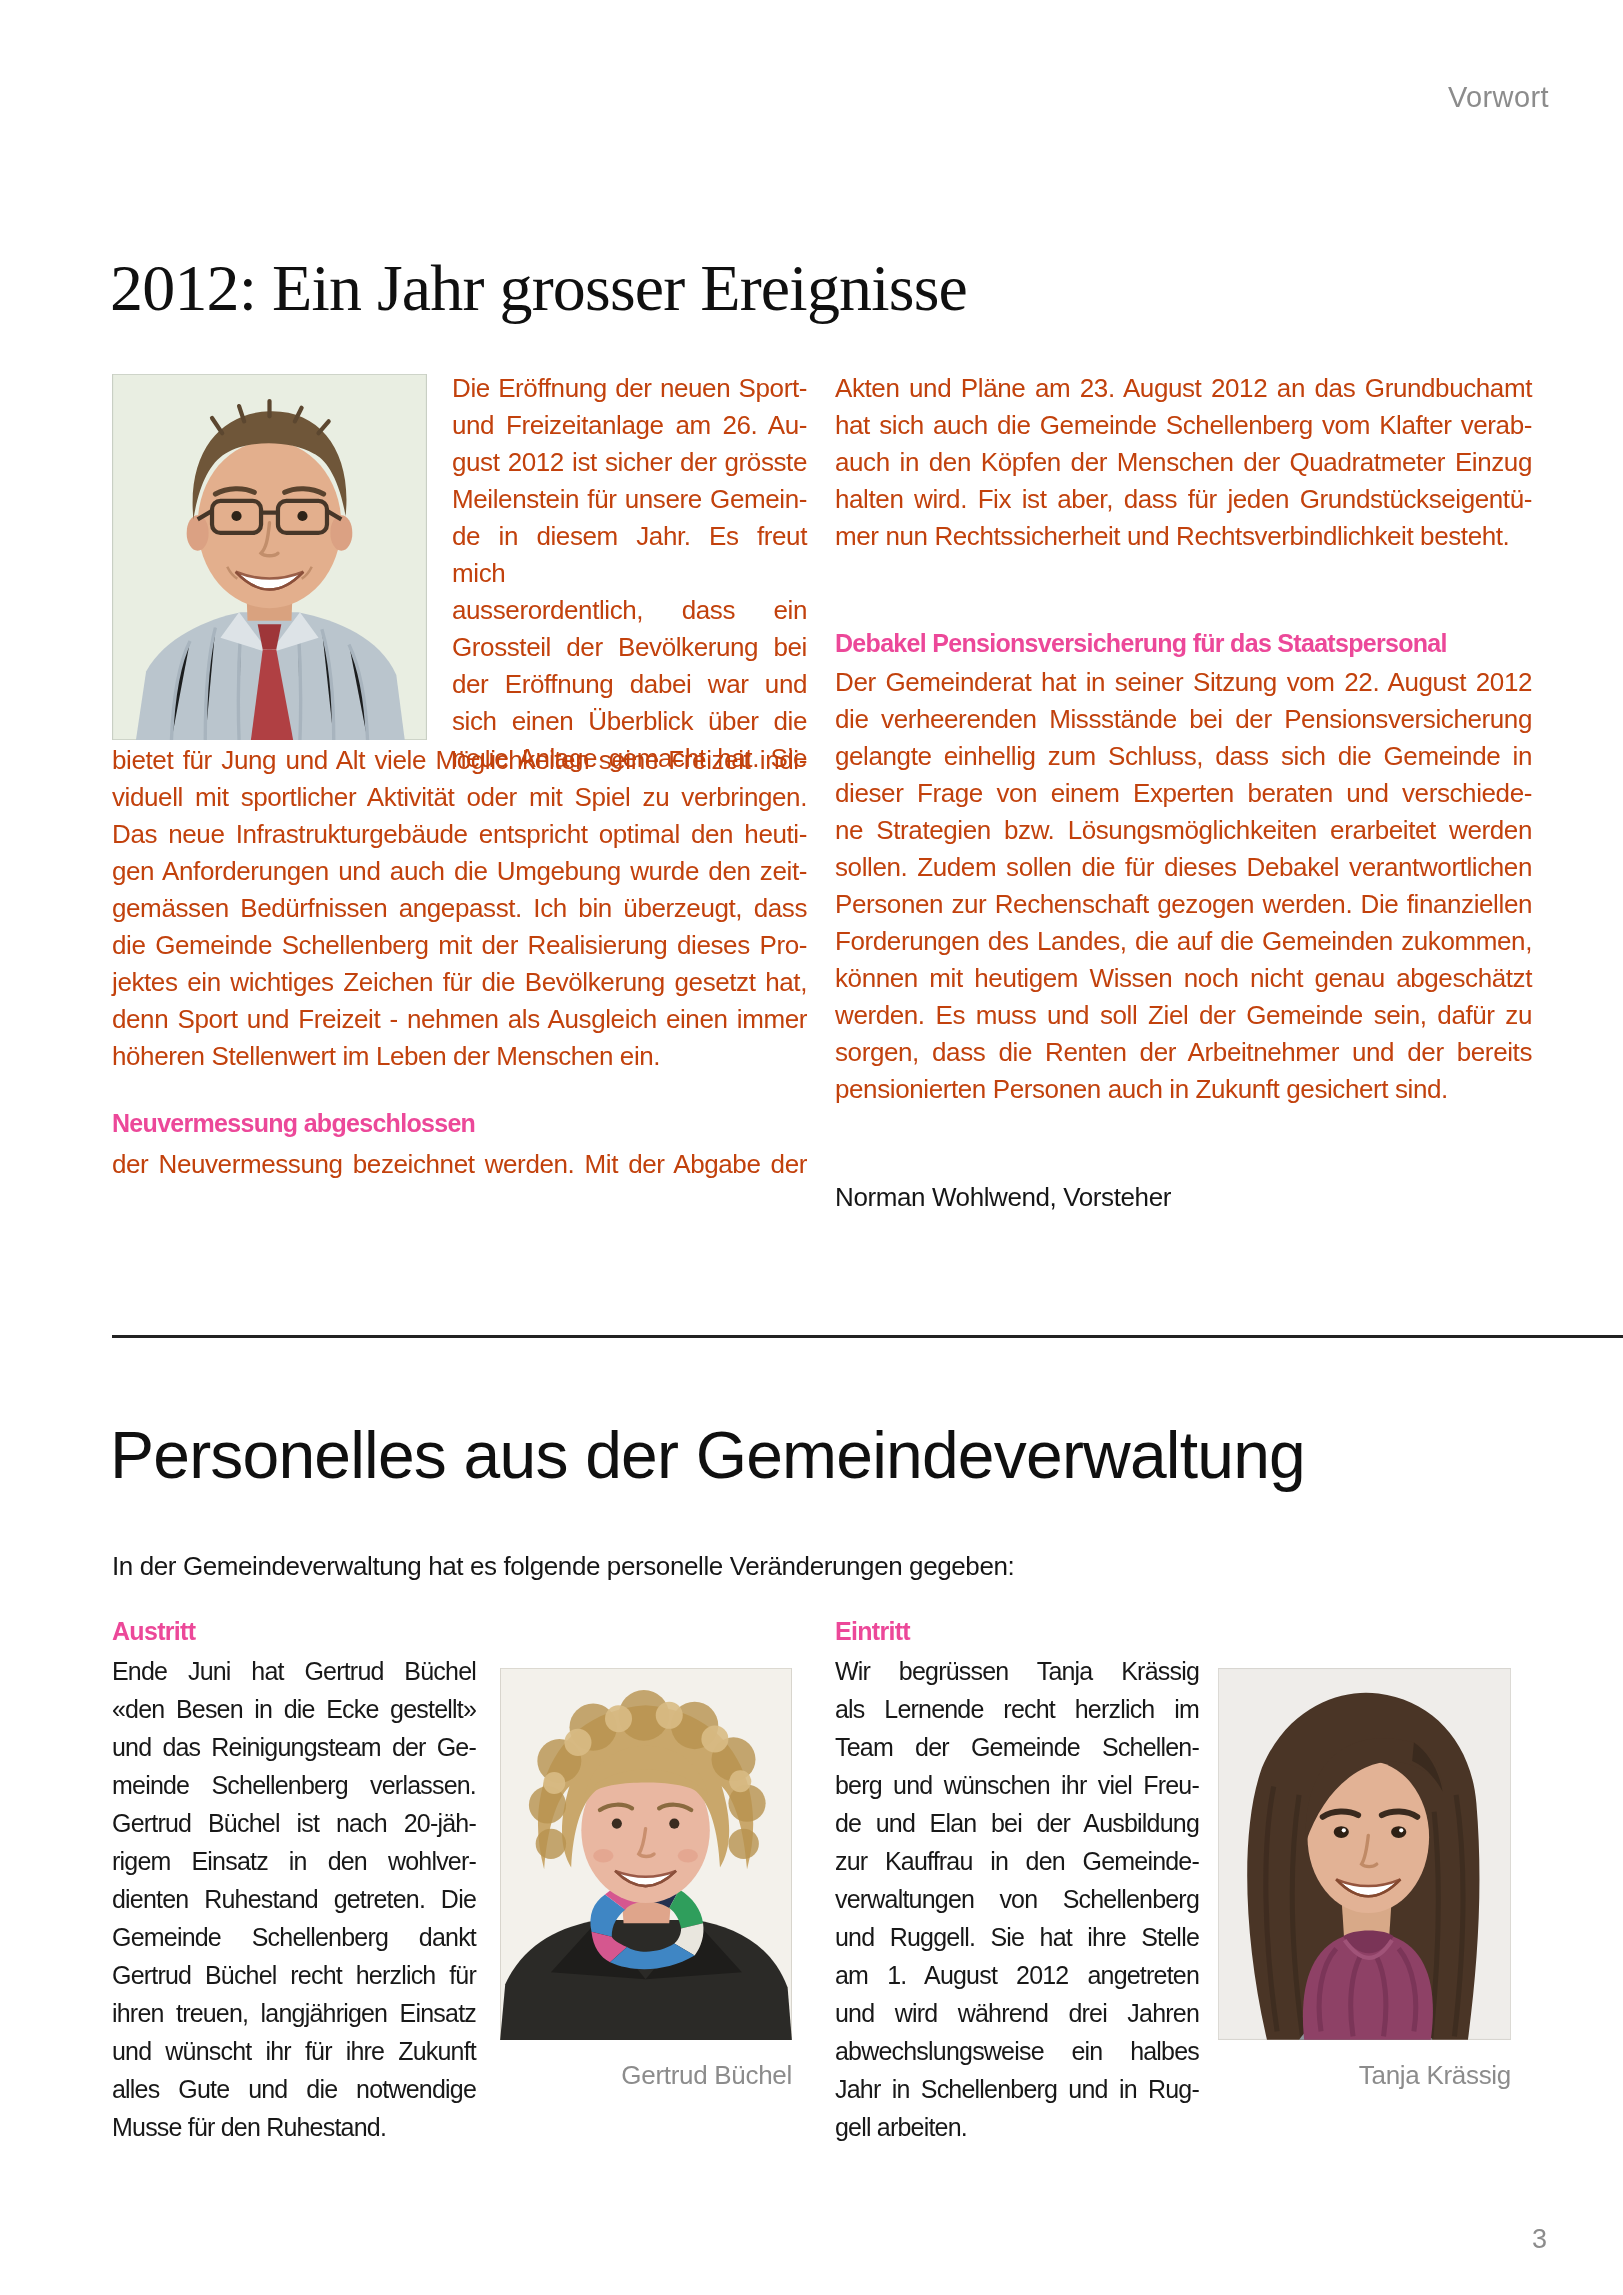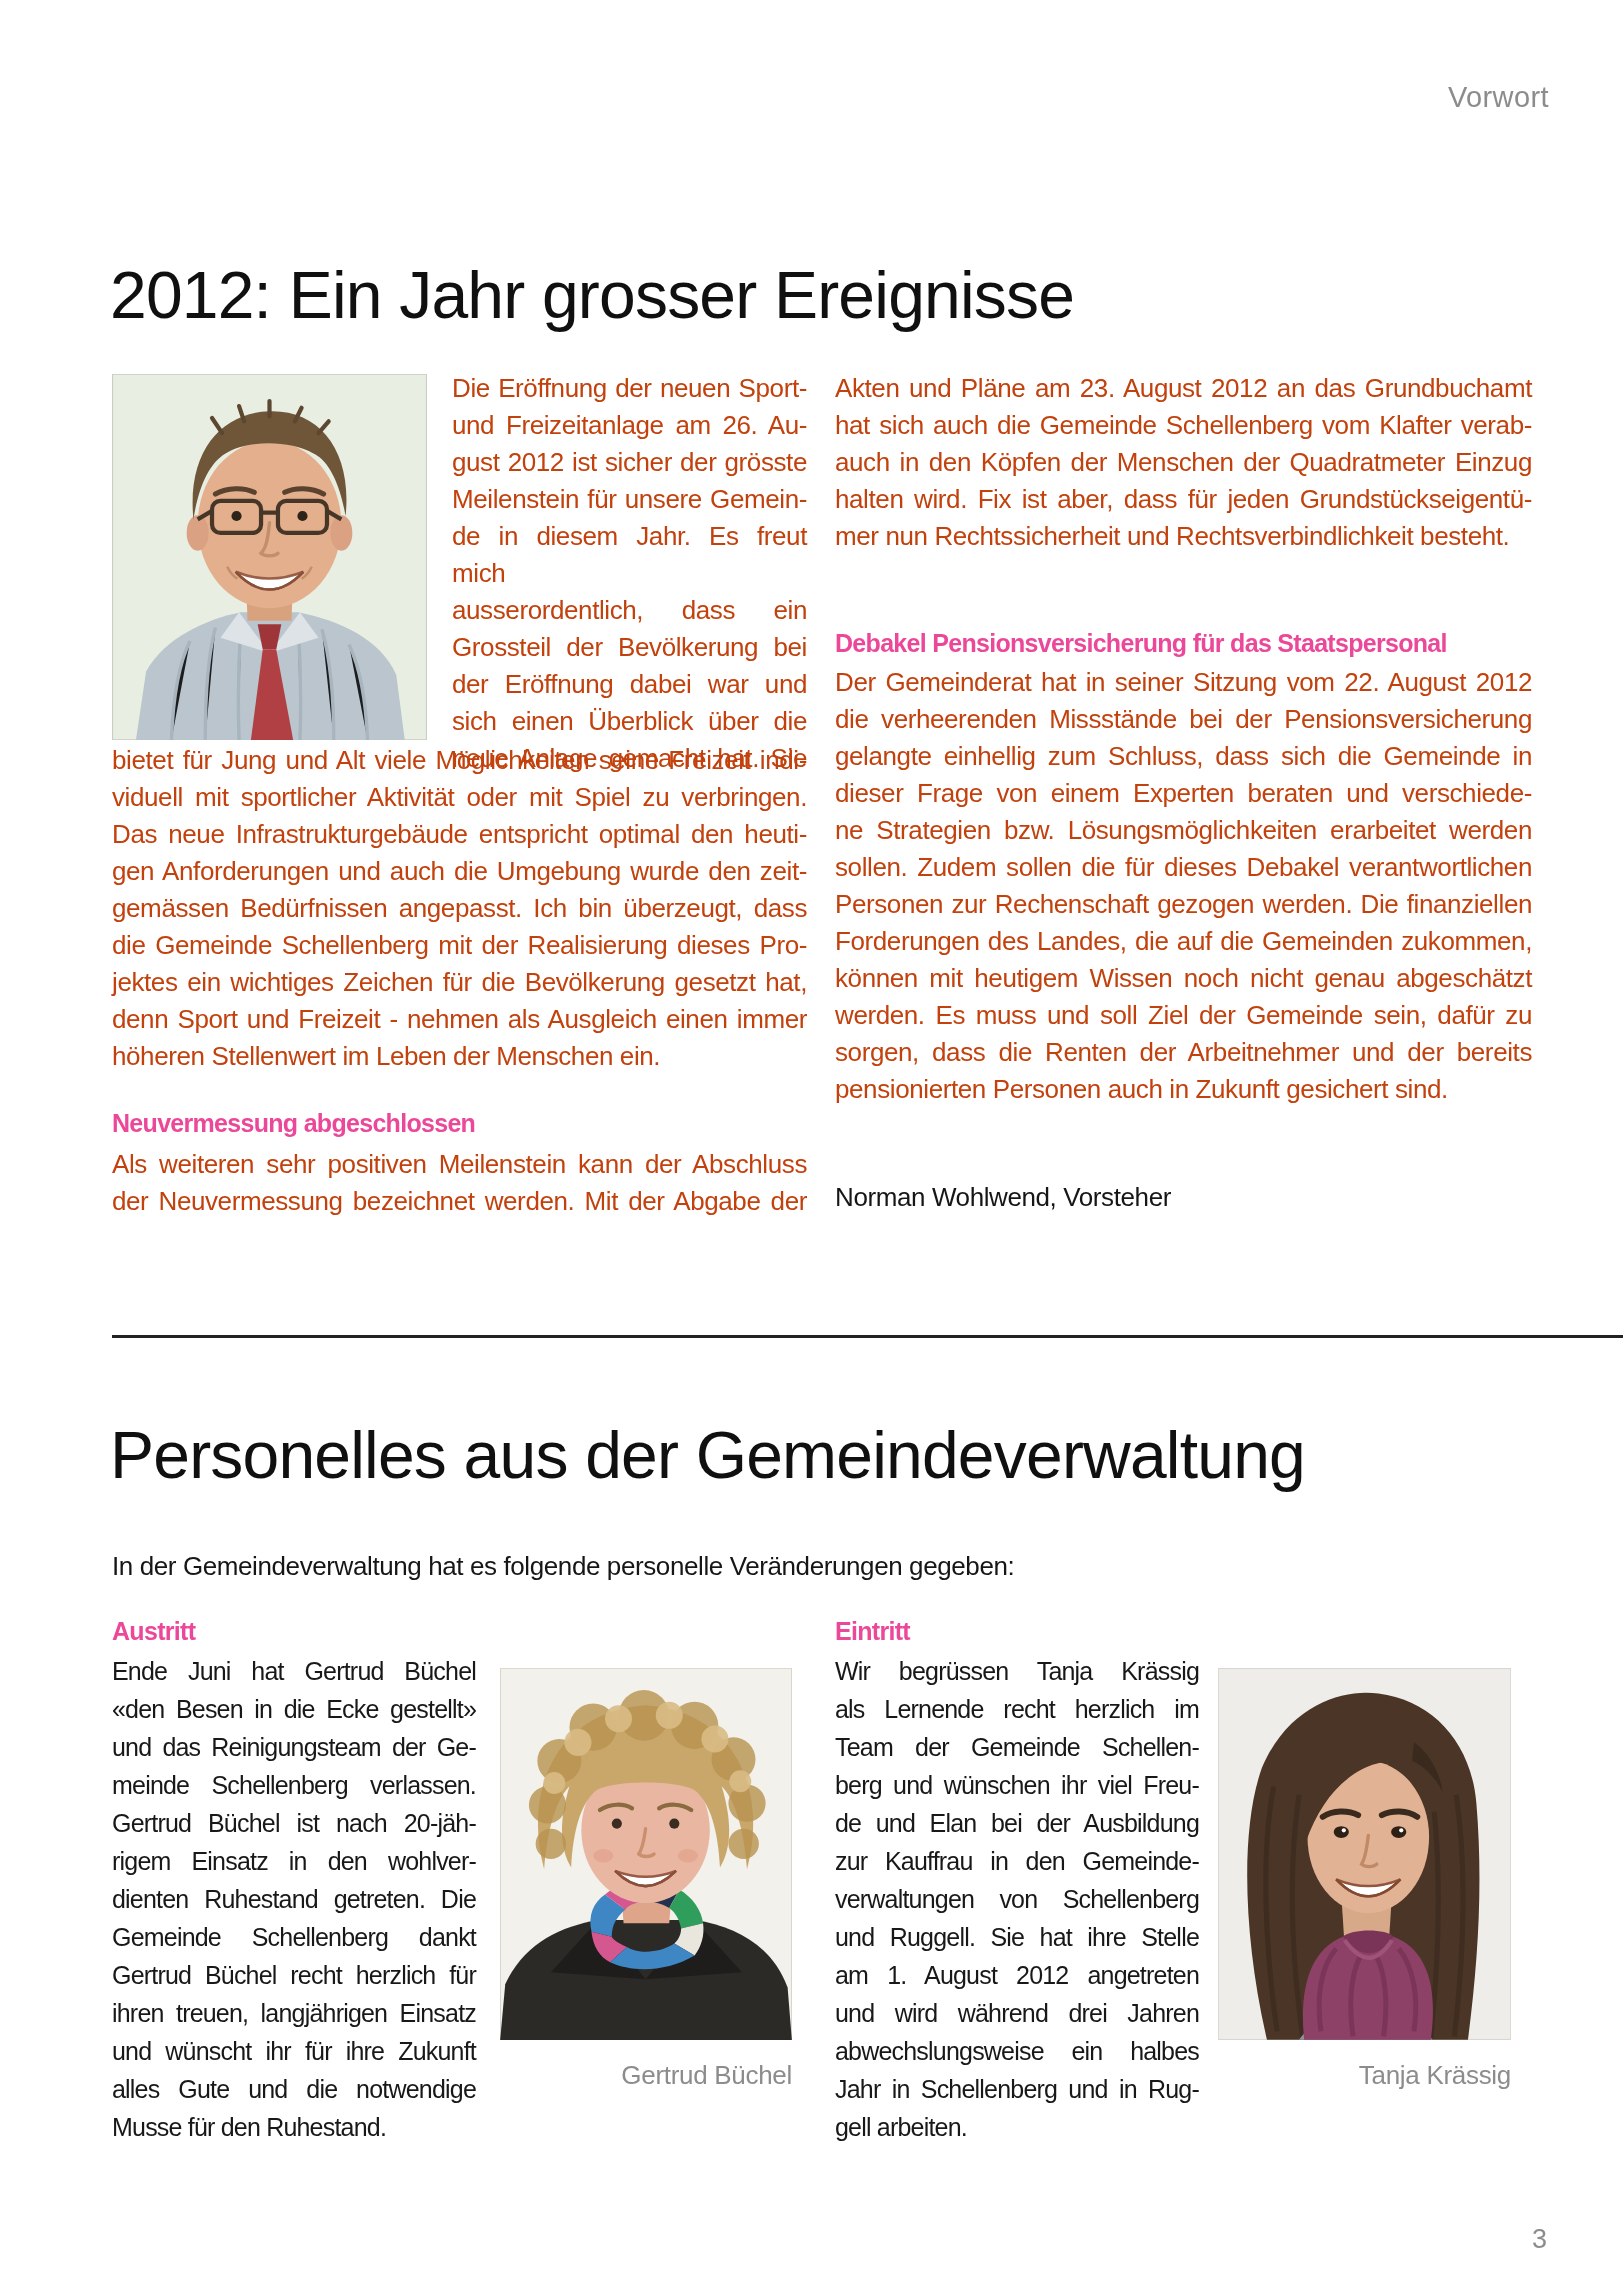--- a/index.html
+++ b/index.html
@@ -55,21 +55,21 @@
   .photo{display:block;}
   .photo svg{display:block;}
 </style>
 </head>
 <body>
 
 <div class="page">
 
   <div class="abs vorwort muted" style="top:81px;right:74px;">Vorwort</div>
 
-  <div class="abs h1" style="left:110px;top:259px;">2012: Ein Jahr grosser Ereignisse</div>
+  <div class="abs h1" style="left:110px;top:252px;font-family:Liberation Serif, serif;">2012: Ein Jahr grosser Ereignisse</div>
 
   <div class="abs photo" style="left:112px;top:374px;width:315px;height:366px;">
     <svg width="315" height="366" viewBox="0 0 372 433">
       <rect width="372" height="433" fill="#e9eee2"></rect>
       <rect width="372" height="433" fill="none" stroke="#c9cfc4" stroke-width="2"></rect>
 
       <path d="M28,433 L40,352 C62,312 112,290 152,282 L220,282 C268,292 316,312 336,356 L346,433 Z" fill="#bac5cd"></path>
       <g stroke="#a5b2bc" stroke-width="4" opacity="0.85">
         <path d="M70,433 C72,380 80,340 92,316"></path>
         <path d="M110,433 C110,370 114,330 122,300"></path>
@@ -141,21 +141,20 @@
       <div class="jline">gen Anforderungen und auch die Umgebung wurde den zeit-</div>
       <div class="jline">gemässen Bedürfnissen angepasst. Ich bin überzeugt, dass</div>
       <div class="jline">die Gemeinde Schellenberg mit der Realisierung dieses Pro-</div>
       <div class="jline">jektes ein wichtiges Zeichen für die Bevölkerung gesetzt hat,</div>
       <div class="jline">denn Sport und Freizeit - nehmen als Ausgleich einen immer</div>
       <div class="jline jline-last">höheren Stellenwert im Leben der Menschen ein.</div>
     </div>
 
   <div class="abs subhead" style="left:112px;top:1109px;">Neuvermessung abgeschlossen</div>
   <div class="abs body-block" style="left:112px;top:1146px;width:695px;">
-      <div class="jline">Als weiteren sehr positiven Meilenstein kann der Abschluss</div>
       <div class="jline">der Neuvermessung bezeichnet werden. Mit der Abgabe der</div>
     </div>
 
   <div class="abs body-block" style="left:835px;top:370px;width:697px;">
       <div class="jline">Akten und Pläne am 23. August 2012 an das Grundbuchamt</div>
       <div class="jline">hat sich auch die Gemeinde Schellenberg vom Klafter verab-</div>
       <div class="jline">auch in den Köpfen der Menschen der Quadratmeter Einzug</div>
       <div class="jline">halten wird. Fix ist aber, dass für jeden Grundstückseigentü-</div>
       <div class="jline jline-last">mer nun Rechtssicherheit und Rechtsverbindlichkeit besteht.</div>
     </div>

